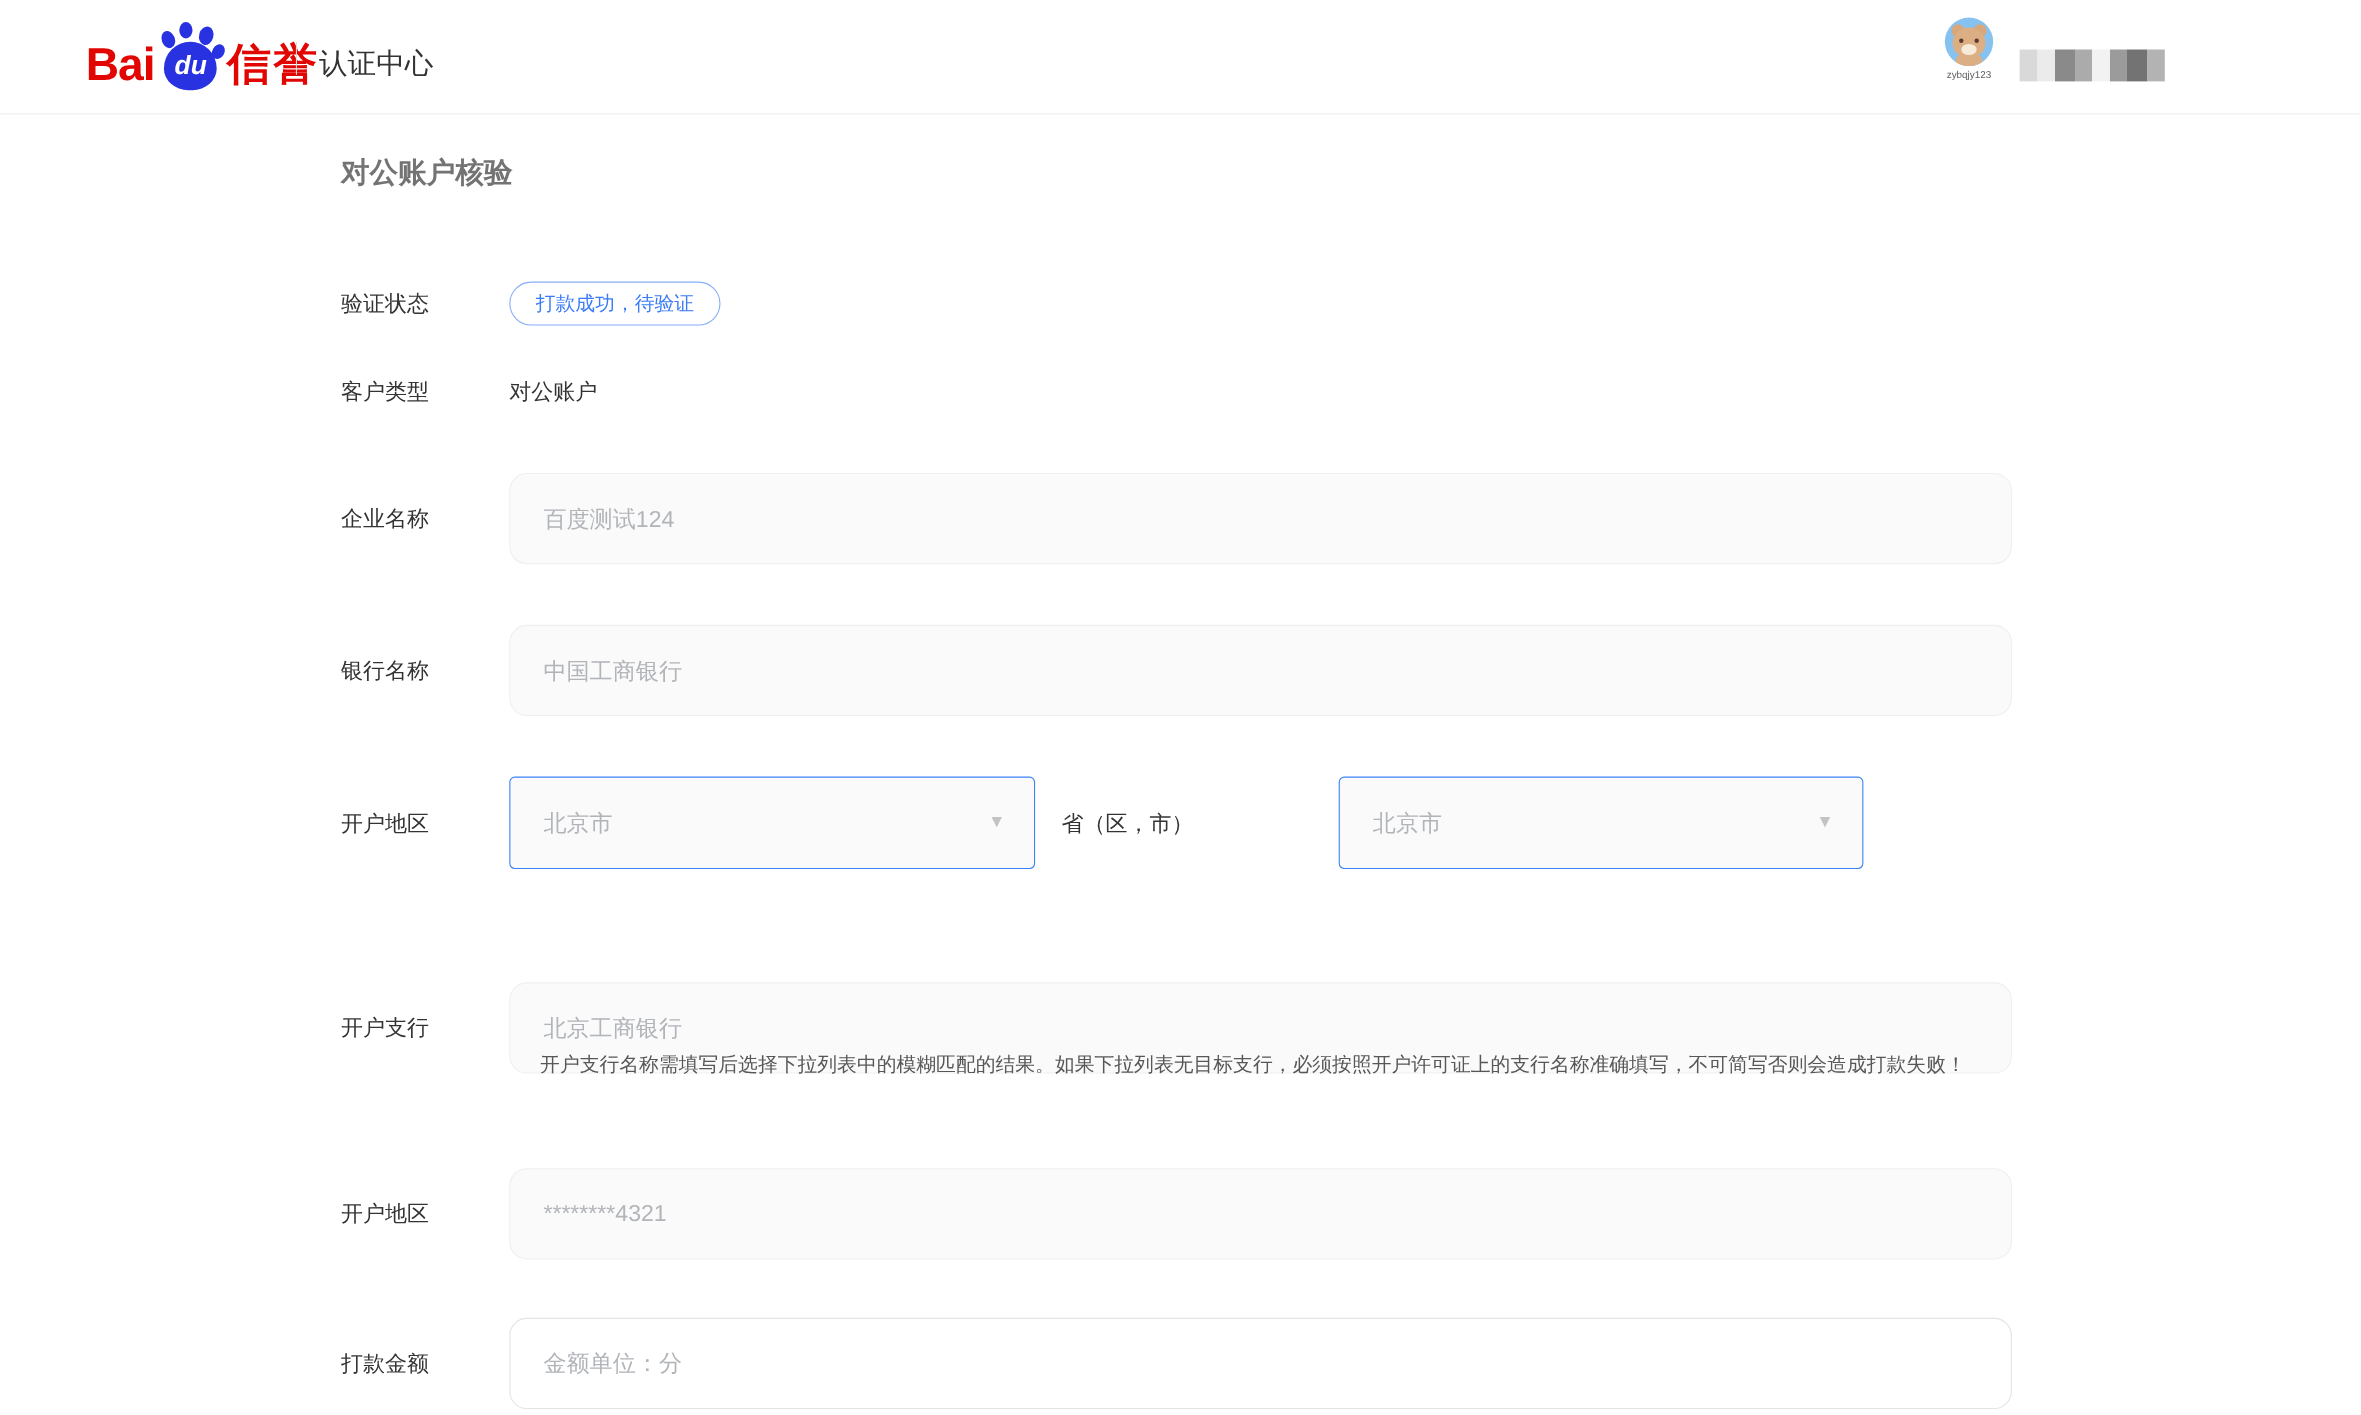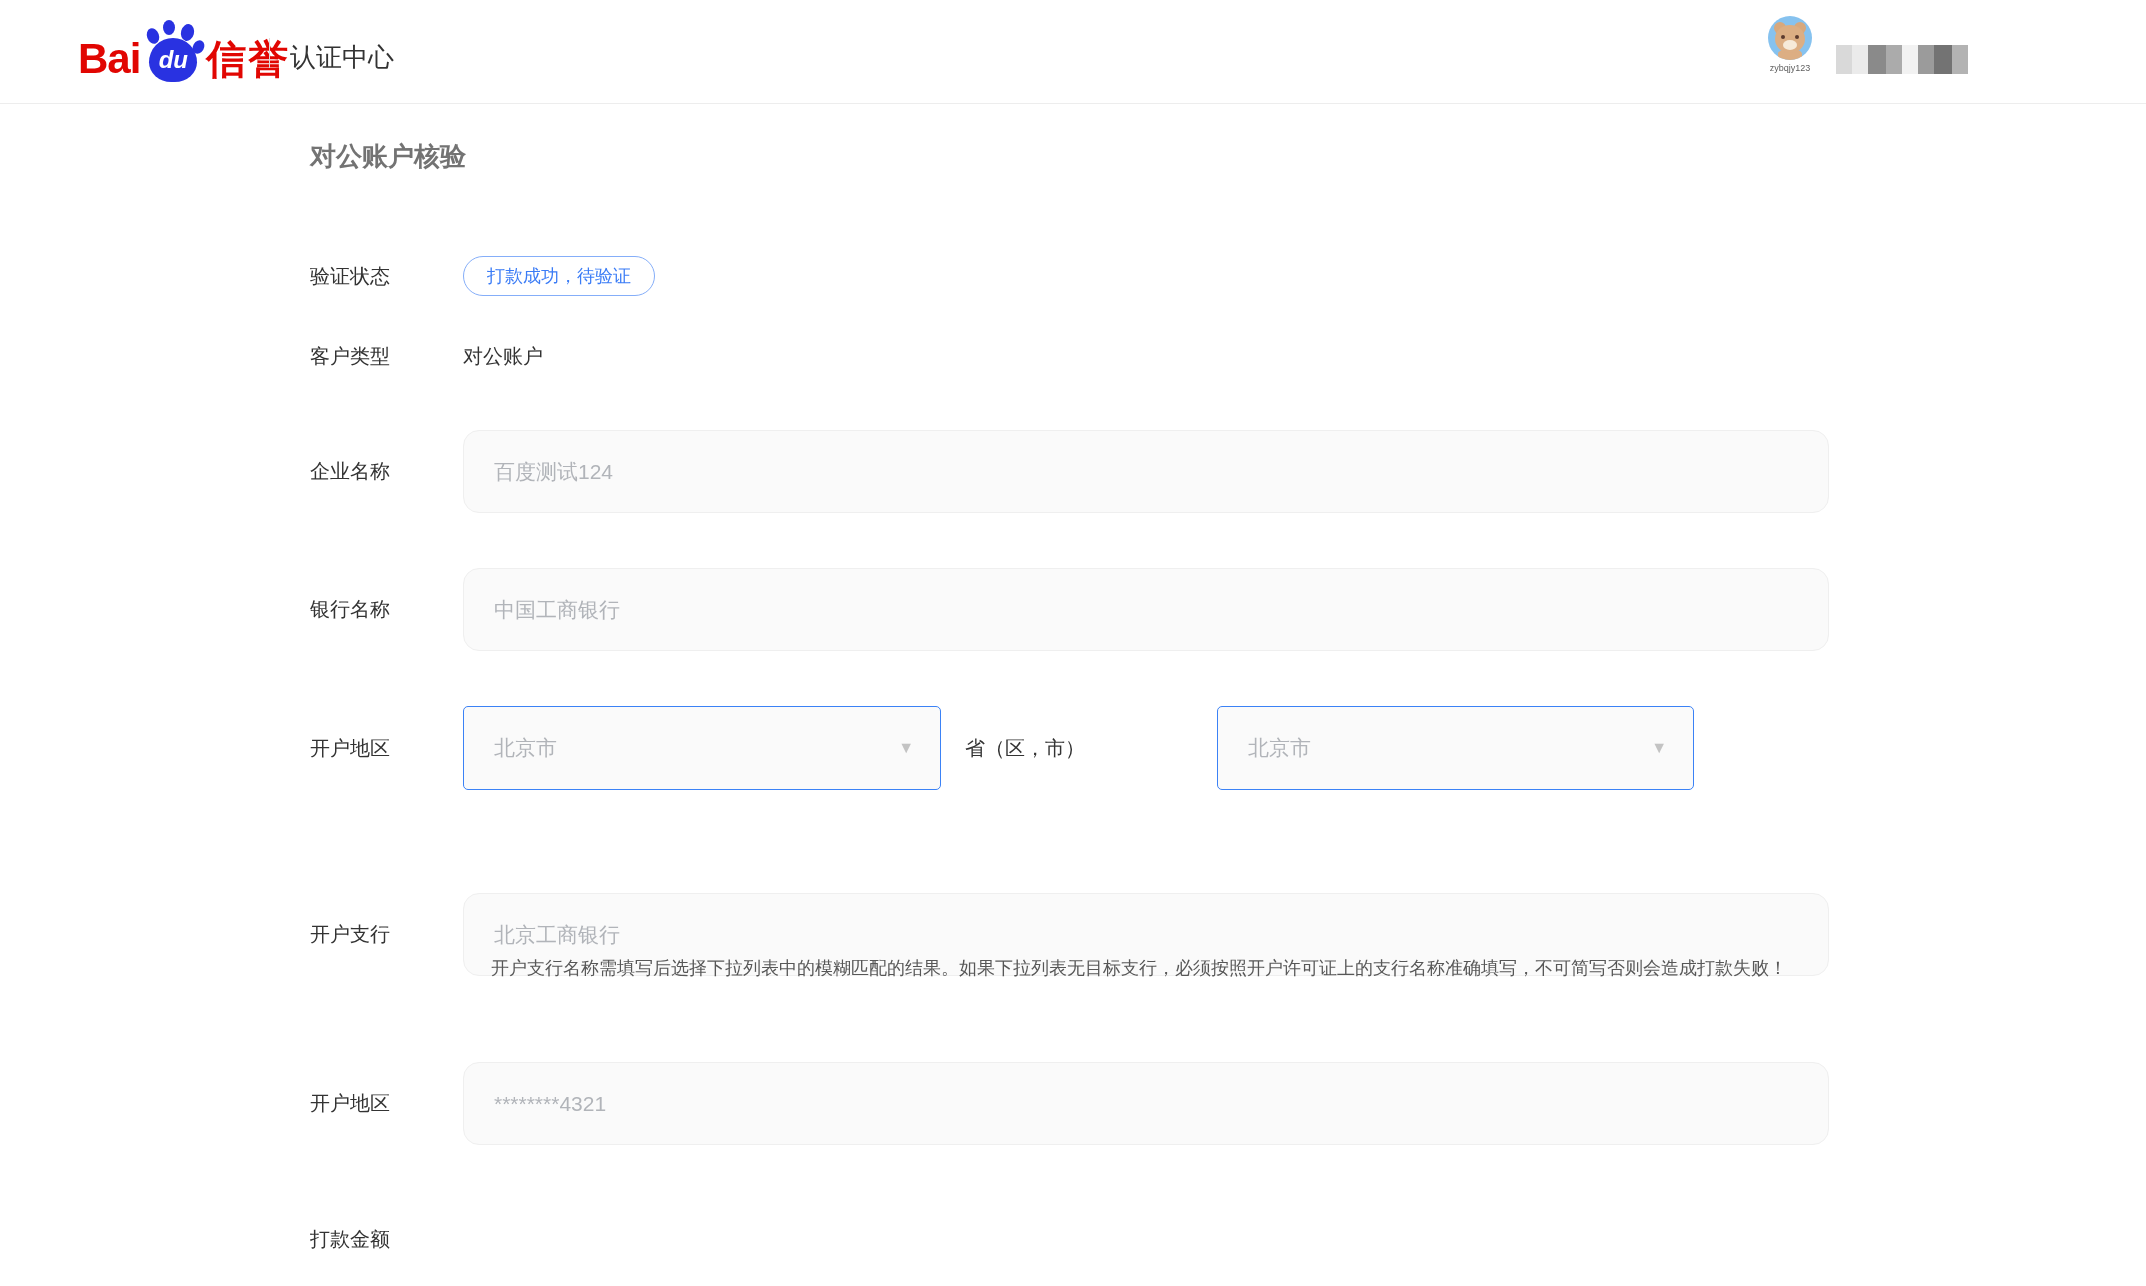--- a/index.html
+++ b/index.html
@@ -221,13 +221,14 @@
 
 <div class="help-text">开户支行名称需填写后选择下拉列表中的模糊匹配的结果。如果下拉列表无目标支行，必须按照开户许可证上的支行名称准确填写，不可简写否则会造成打款失败！</div>
 
 <div class="row row-card">
   <div class="row-label">开户地区</div>
   <input class="field-input" type="text" readonly="" value="********4321" style="">
 </div>
 
 <div class="row row-amount">
   <div class="row-label">打款金额</div>
+  <input class="field-input editable" type="text" placeholder="金额单位：分" style="">
 </div>
 
 </body></html>

